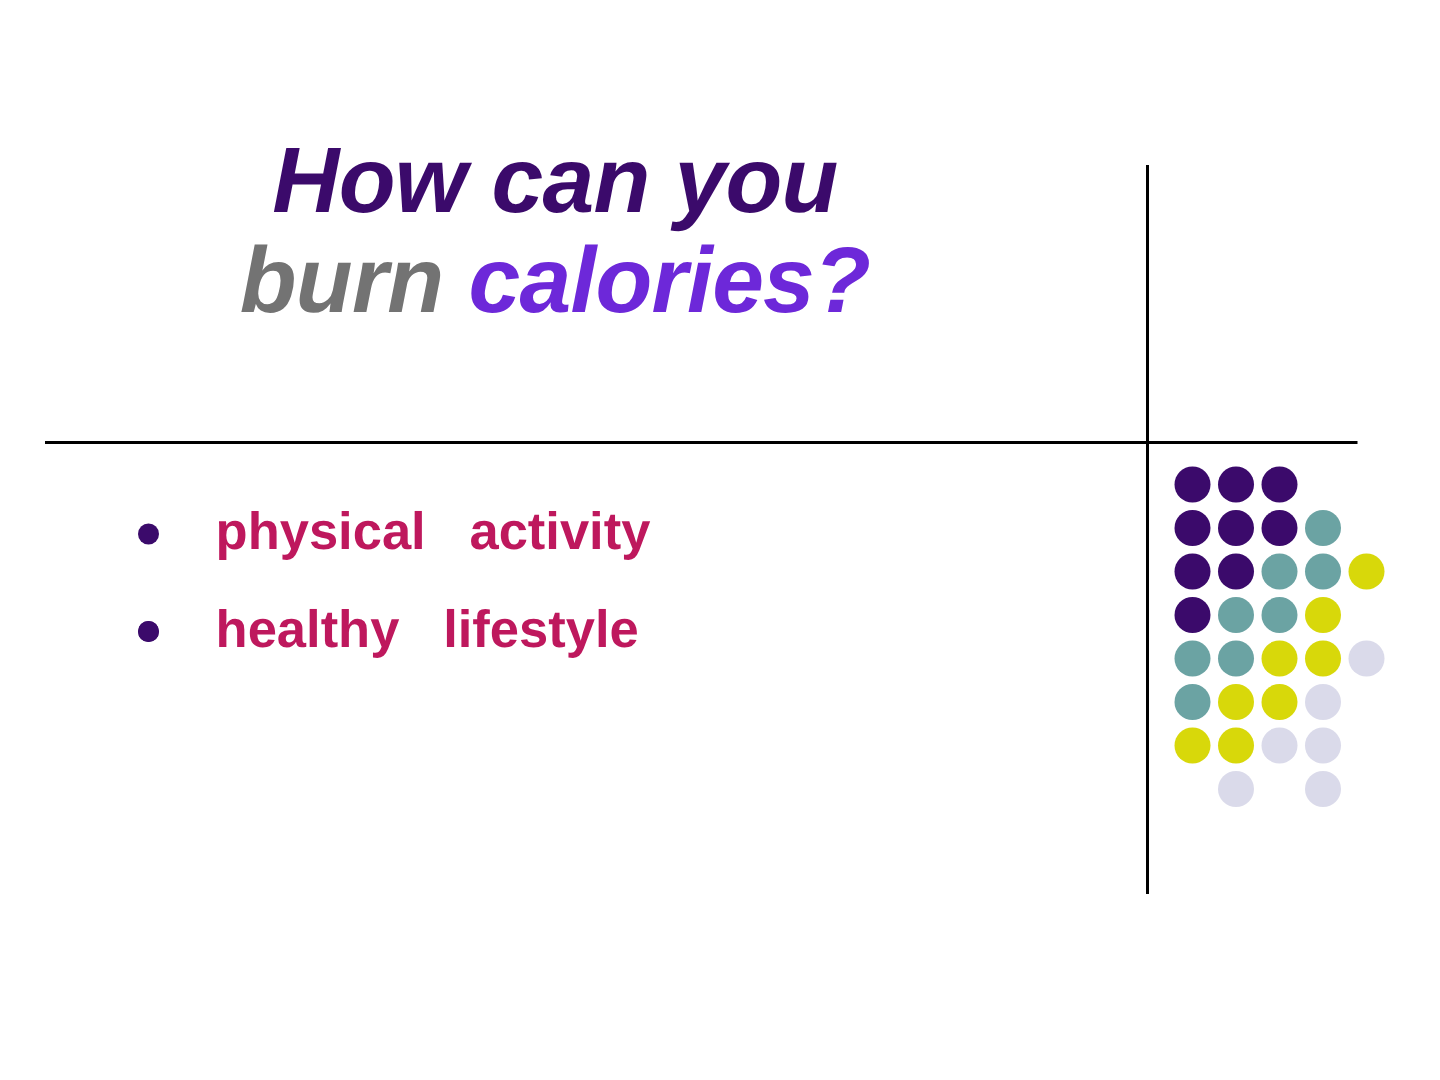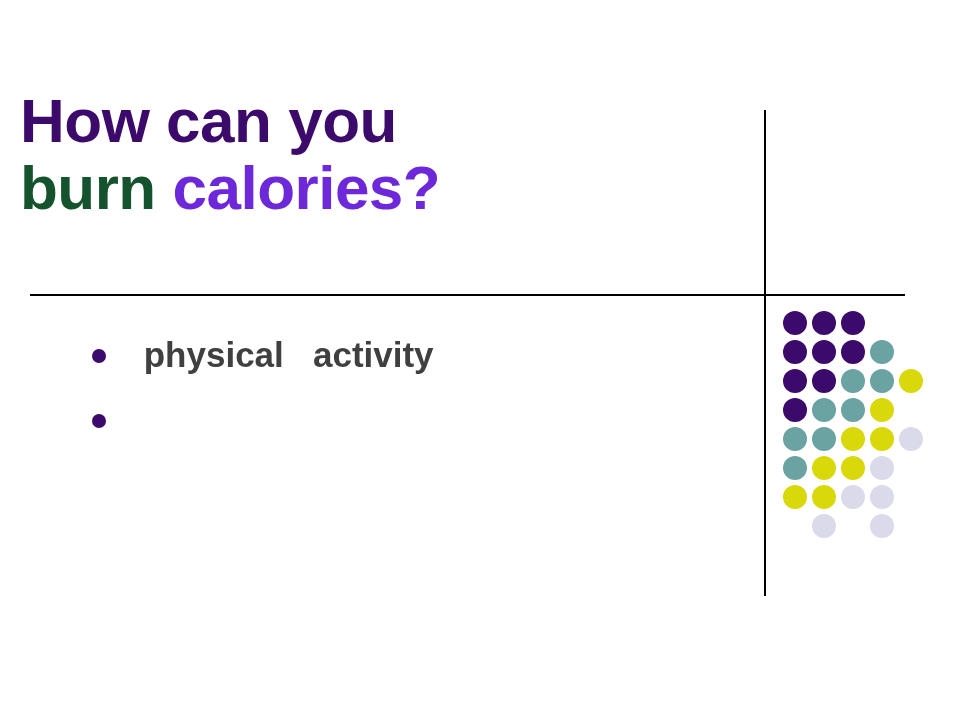--- a/index.html
+++ b/index.html
@@ -33,47 +33,49 @@
     height: 486px;
     border-left: 2px solid #000000;
   }
 
   
   #title-block {
     position: absolute;
     left: 20px;
     top: 88px;
     width: 700px;
+    text-align: center;
     font-size: 62px;
     font-weight: bold;
     line-height: 1.08;
     letter-spacing: -0.5px;
     color: #3B0A6B;
+    font-style: italic;
   }
   #title-block .line { display: block; white-space: pre; }
-  .kw-burn { color: #14532d; }
+  .kw-burn { color: #737373; }
   .kw-plain { color: #6d28d9; }
 
   
   #bullet-list {
     position: absolute;
     left: 86px;
     top: 334px;
     width: 620px;
     list-style: none;
     margin: 0;
     padding: 0;
   }
   #bullet-list li {
     position: relative;
     padding-left: 48px;
     margin-bottom: 24px;
     font-size: 35px;
     font-weight: bold;
-    color: #404040;
+    color: #be185d;
     line-height: 1.18;
     white-space: pre;
   }
   #bullet-list li .marker {
     position: absolute;
     left: 6px;
     top: 15px;
     width: 14px;
     height: 14px;
     border-radius: 50%;
@@ -104,20 +106,21 @@
   <div id="rule-vertical"></div>
 
   <div id="title-block">
     <span class="line">How can you</span>
     <span class="line"><span class="kw-burn">burn</span><span class="kw-plain"> calories?</span></span>
   </div>
 
   <ul id="bullet-list">
       <li><span class="marker" style="background: rgb(59, 10, 107);"></span><span> physical   activity</span></li>
       <li><span class="marker" style="background: rgb(59, 10, 107);"></span></li>
+      <li><span class="marker" style="background: rgb(59, 10, 107);"></span><span> healthy   lifestyle</span></li>
     </ul>
 
   <div id="dot-grid">
       <span class="dot" style="left: 0px; top: 0px; width: 24px; height: 24px; background: rgb(59, 10, 107);"></span>
       <span class="dot" style="left: 29px; top: 0px; width: 24px; height: 24px; background: rgb(59, 10, 107);"></span>
       <span class="dot" style="left: 58px; top: 0px; width: 24px; height: 24px; background: rgb(59, 10, 107);"></span>
       <span class="dot" style="left: 0px; top: 29px; width: 24px; height: 24px; background: rgb(59, 10, 107);"></span>
       <span class="dot" style="left: 29px; top: 29px; width: 24px; height: 24px; background: rgb(59, 10, 107);"></span>
       <span class="dot" style="left: 58px; top: 29px; width: 24px; height: 24px; background: rgb(59, 10, 107);"></span>
       <span class="dot" style="left: 87px; top: 29px; width: 24px; height: 24px; background: rgb(107, 163, 163);"></span>

